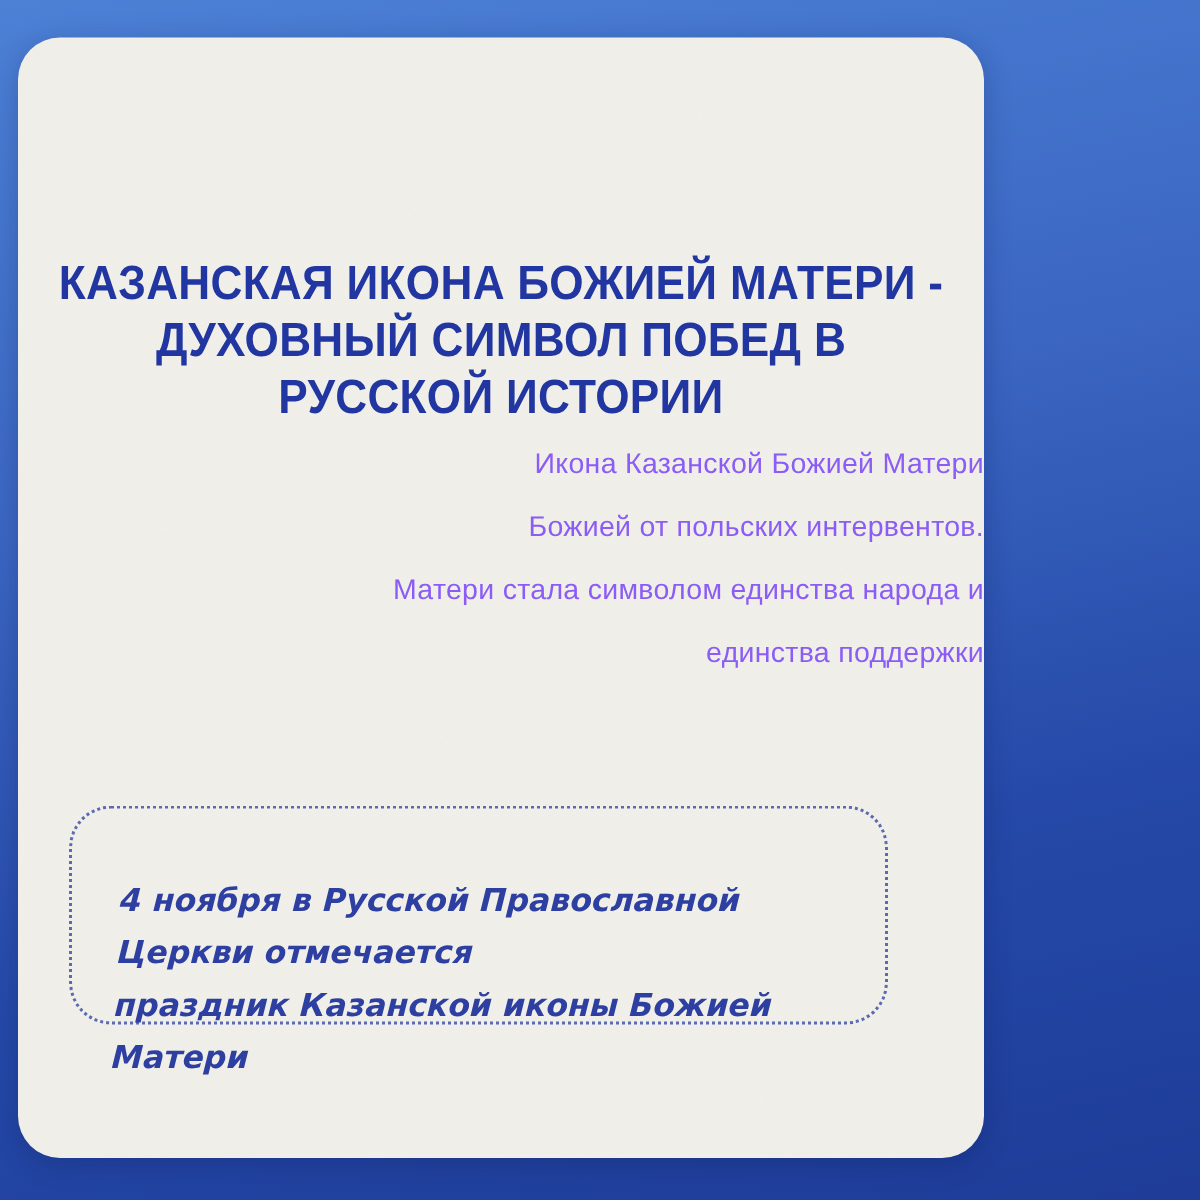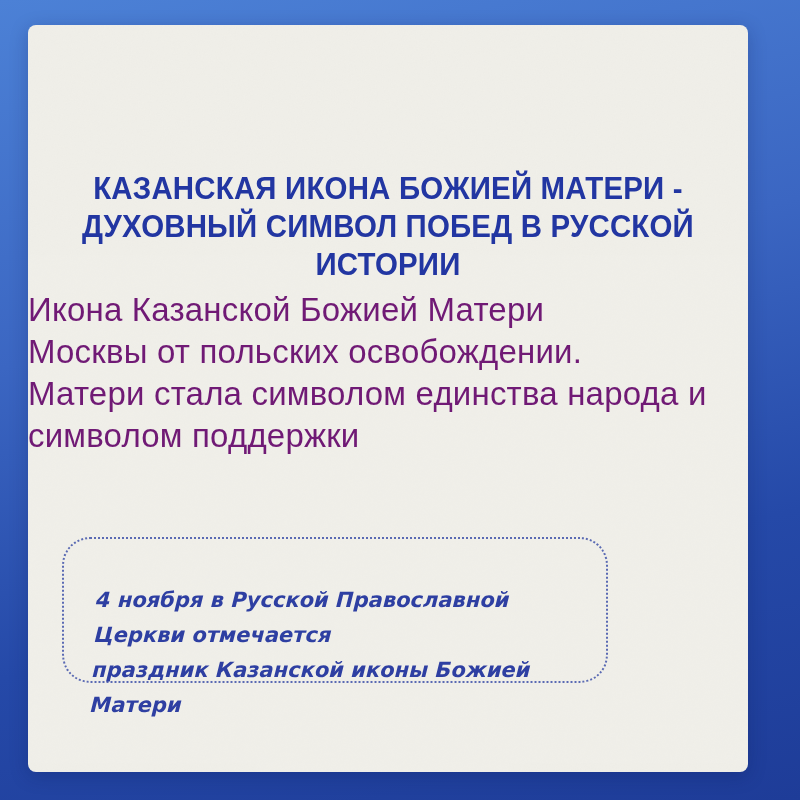--- a/index.html
+++ b/index.html
@@ -13,26 +13,26 @@
 
   .stage {
     position: relative;
     width: 800px;
     height: 800px;
     background: linear-gradient(168deg, #4c81d6 0%, #3b66c2 38%, #2549a8 70%, #1e3c98 100%);
   }
 
   .card {
     position: absolute;
-    left: 28px;
+    left: 12px;
     top: 25px;
-    width: 720px;
+    width: 644px;
     height: 747px;
     background: #f1f0ea;
-    border-radius: 8px;
+    border-radius: 28px;
     overflow: hidden;
     box-shadow: 0 4px 18px rgba(10, 25, 80, 0.25);
   }
 
   .grain {
     position: absolute;
     inset: 0;
     width: 100%;
     height: 100%;
     pointer-events: none;
@@ -53,24 +53,24 @@
     transform: scaleX(0.92);
     transform-origin: 50% 50%;
     text-transform: uppercase;
   }
 
   .body-text {
     position: absolute;
     top: 264px;
     left: 0;
     right: 0;
-    text-align: left;
-    font-size: 33px;
+    text-align: right;
+    font-size: 19px;
     line-height: 42px;
-    color: #701a75;
+    color: #8b5cf6;
     letter-spacing: 0.2px;
   }
 
   .note-box {
     position: absolute;
     left: 34px;
     top: 512px;
     width: 546px;
     height: 146px;
     border: 2px dotted #5a6ab3;
@@ -109,23 +109,23 @@
       <rect width="100%" height="100%" filter="url(#paperNoise)" opacity="0.18"></rect>
     </svg>
 
     <div class="title">
       <div>КАЗАНСКАЯ ИКОНА БОЖИЕЙ МАТЕРИ -</div>
       <div>ДУХОВНЫЙ СИМВОЛ ПОБЕД В РУССКОЙ ИСТОРИИ</div>
     </div>
 
     <div class="body-text">
       <div>Икона Казанской Божией Матери</div>
-      <div>Москвы от польских освобождении.</div>
+      <div>Божией от польских интервентов.</div>
       <div>Матери стала символом единства народа и</div>
-      <div>символом поддержки</div>
+      <div>единства поддержки</div>
     </div>
 
     <div class="note-box">
       <div class="note-text">
         <div>4 ноября в Русской Православной Церкви отмечается</div>
         <div>праздник Казанской иконы Божией Матери</div>
       </div>
     </div>
 
   </div>

